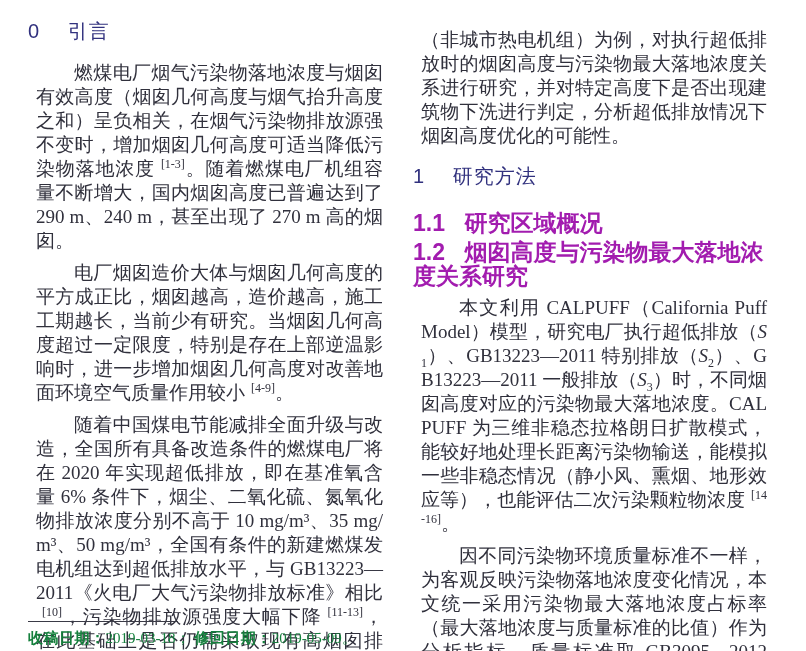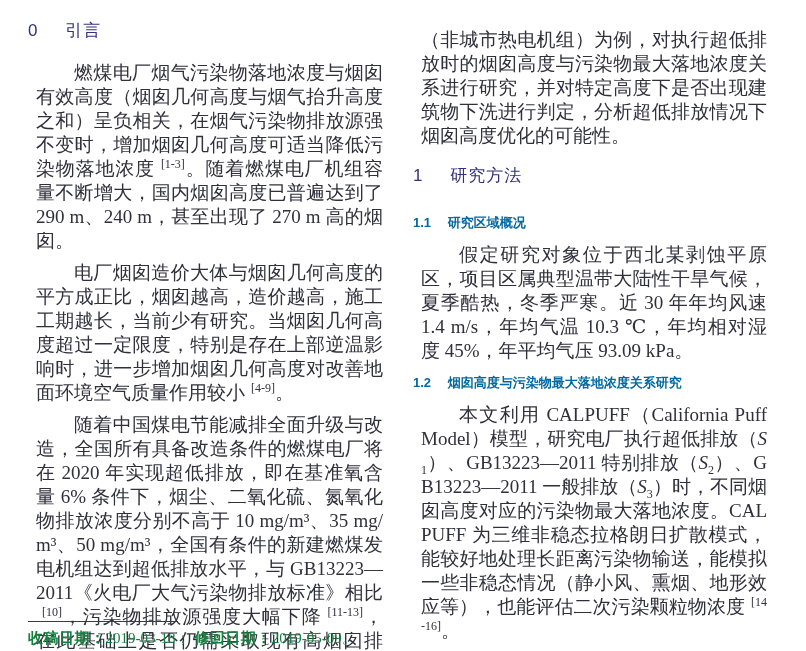--- a/index.html
+++ b/index.html
@@ -31,35 +31,35 @@
     text-align: justify;
     text-justify: inter-ideograph;
     word-break: break-all;
   }
   .indent { text-indent: 2em; }
 
   .sec-heading {
     margin: 4px 0 17px 0;
     font-family: "Liberation Sans", "DejaVu Sans", sans-serif;
     font-weight: 500;
-    font-size: 17px;
+    font-size: 20px;
     line-height: 26px;
     color: #31317e;
     letter-spacing: 1px;
   }
   .col-right .sec-heading { margin: 15px 0 22px 0; }
   .sec-num { margin-right: 21px; }
 
   .subsec-heading {
     margin: 5px 0 5px 0;
     font-family: "Liberation Sans", "DejaVu Sans", sans-serif;
     font-weight: 700;
-    font-size: 13px;
+    font-size: 23px;
     line-height: 24px;
-    color: #0369a1;
+    color: #a21caf;
   }
   .subsec-num { margin-right: 13px; }
 
   sup.ref {
     font-size: 12px;
     line-height: 0;
     vertical-align: super;
     padding-left: 6px;
   }
   .var { font-style: italic; }
@@ -138,23 +138,20 @@
     <h2 class="sec-heading">
       <span class="sec-num">1</span>
       <span class="sec-title">研究方法</span>
     </h2>
 
     <h3 class="subsec-heading">
       <span class="subsec-num">1.1</span>
       <span class="subsec-title">研究区域概况</span>
     </h3>
 
-    <p class="para indent">
-      <span>假定研究对象位于西北某剥蚀平原区，项目区属典型温带大陆性干旱气候，夏季酷热，冬季严寒。近 30 年年均风速 1.4 m/s，年均气温 10.3 ℃，年均相对湿度 45%，年平均气压 93.09 kPa。</span>
-    </p>
 
     <h3 class="subsec-heading">
       <span class="subsec-num">1.2</span>
       <span class="subsec-title">烟囱高度与污染物最大落地浓度关系研究</span>
     </h3>
 
     <p class="para indent">
       <span>本文利用 CALPUFF（California Puff Model）模型，研究电厂执行超低排放（</span><span class="var">S</span><sub class="varsub">1</sub><span>）、GB13223—2011 特别排放（</span><span class="var">S</span><sub class="varsub">2</sub><span>）、GB13223—2011 一般排放（</span><span class="var">S</span><sub class="varsub">3</sub><span>）时，不同烟囱高度对应的污染物最大落地浓度。CALPUFF 为三维非稳态拉格朗日扩散模式，能较好地处理长距离污染物输送，能模拟一些非稳态情况（静小风、熏烟、地形效应等），也能评估二次污染颗粒物浓度</span><sup class="ref">[14-16]</sup><span>。</span>
     </p>
 

